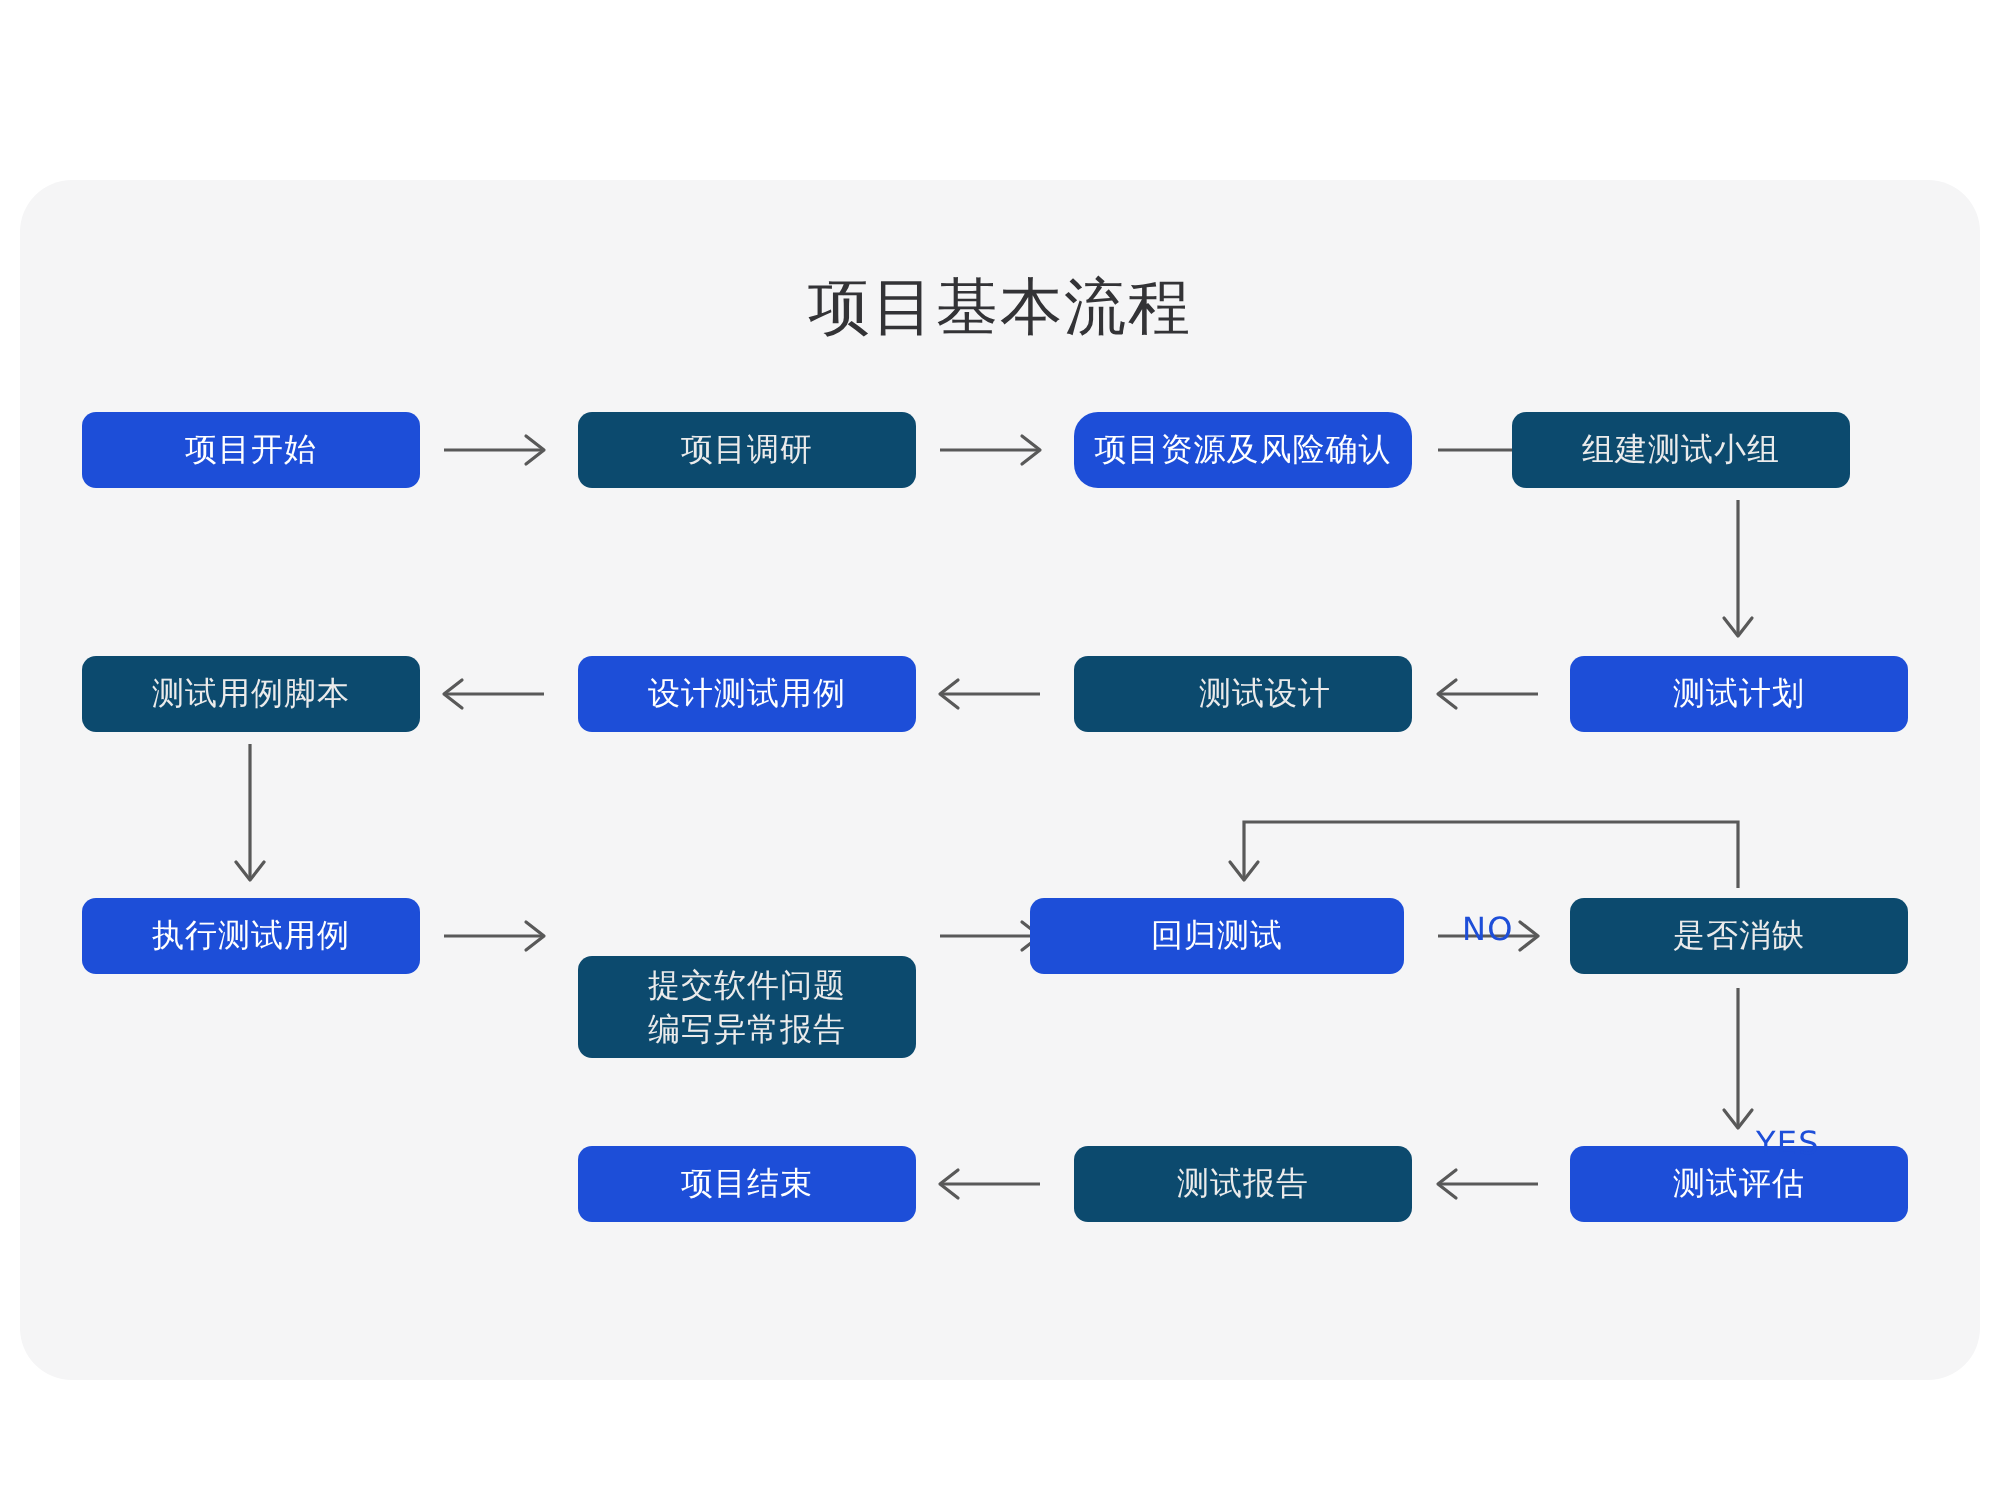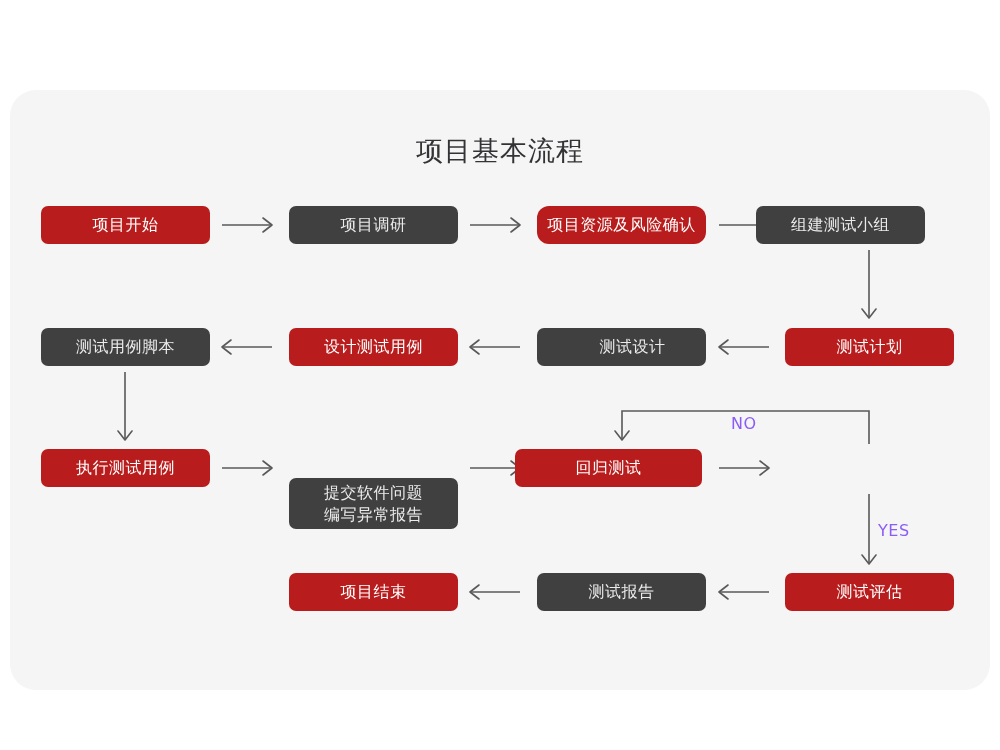--- a/index.html
+++ b/index.html
@@ -29,47 +29,47 @@
     width: 1000px;
     height: 750px;
   }
 
   #title {
     position: absolute;
     left: 0;
     top: 133px;
     width: 1000px;
     text-align: center;
-    font-size: 27px;
+    font-size: 31px;
     font-weight: 500;
     color: #333336;
     letter-spacing: 1px;
   }
 
   .node {
     position: absolute;
     box-sizing: border-box;
     border-radius: 7px;
     display: flex;
     align-items: center;
     justify-content: center;
     text-align: center;
     font-size: 16px;
     line-height: 22px;
     letter-spacing: 0.5px;
     white-space: pre-line;
   }
 
   .node.purple {
-    background: #b91c1c;
+    background: #1d4ed8;
     color: #ffffff;
   }
 
   .node.gray {
-    background: #404040;
+    background: #0c4a6e;
     color: #ebebeb;
   }
 
   svg#wires {
     position: absolute;
     left: 0;
     top: 0;
     width: 1000px;
     height: 750px;
     pointer-events: none;
@@ -85,22 +85,23 @@
     stroke: #595959;
     stroke-width: 1.6;
     fill: none;
     stroke-linecap: round;
     stroke-linejoin: round;
   }
 
   .edge-label {
     position: absolute;
     font-size: 16px;
-    color: #8b5cf6;
+    color: #1d4ed8;
     letter-spacing: 0.6px;
+    margin-top: 41px;
   }
 </style>
 </head>
 <body>
 
 <div id="stage">
 
   <div id="card"></div>
 
   <div id="title">项目基本流程</div>
@@ -192,20 +193,21 @@
 
   <div class="node purple" style="left:785px; top:328px; width:169px; height:38px;">测试计划</div>
 
   <div class="node purple" style="left:41px; top:449px; width:169px; height:38px;">执行测试用例</div>
 
   <div class="node gray" style="left:289px; top:443px; width:169px; height:51px;margin-top:35px;">提交软件问题
 编写异常报告</div>
 
   <div class="node purple" style="left:515px; top:449px; width:187px; height:38px;">回归测试</div>
 
+  <div class="node gray" style="left:785px; top:449px; width:169px; height:38px;">是否消缺</div>
 
   <div class="node purple" style="left:289px; top:573px; width:169px; height:38px;">项目结束</div>
 
   <div class="node gray" style="left:537px; top:573px; width:169px; height:38px;">测试报告</div>
 
   <div class="node purple" style="left:785px; top:573px; width:169px; height:38px;">测试评估</div>
 
   <div class="edge-label" style="left:731px; top:414px;">NO</div>
 
   <div class="edge-label" style="left:878px; top:521px;">YES</div>

